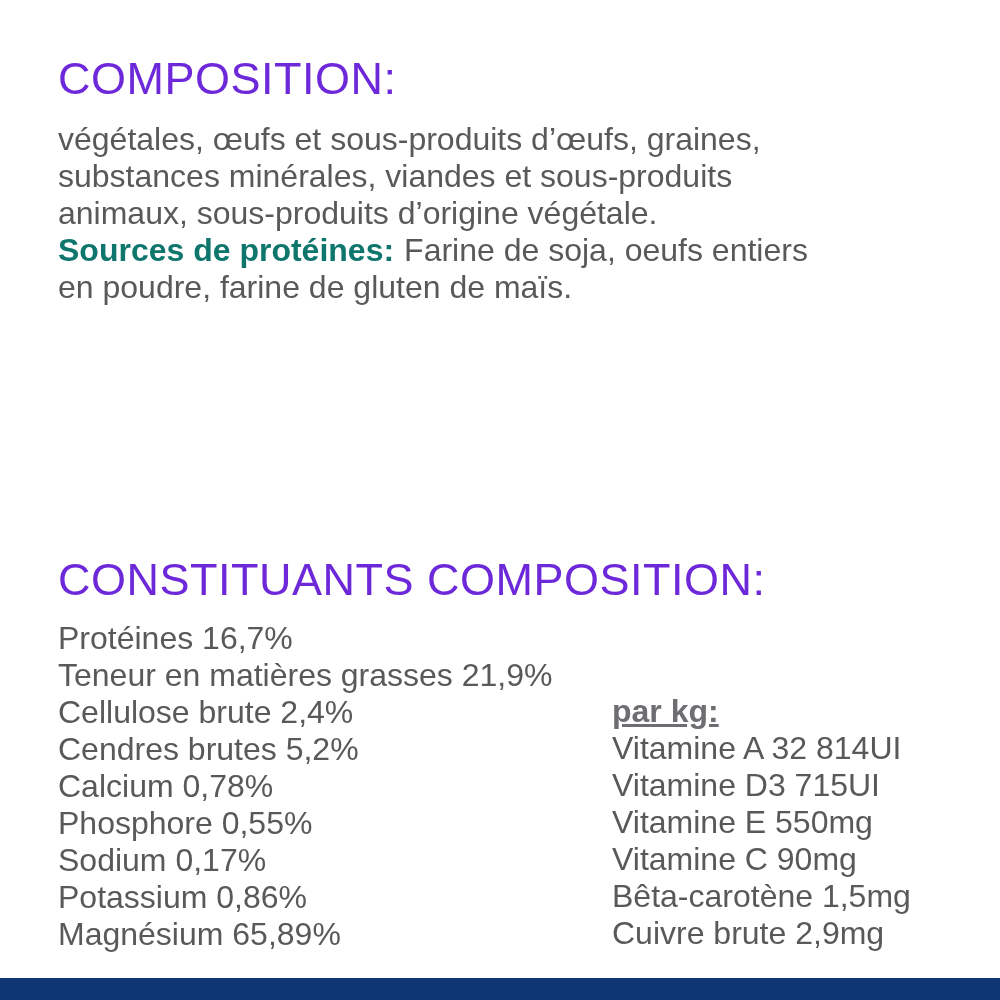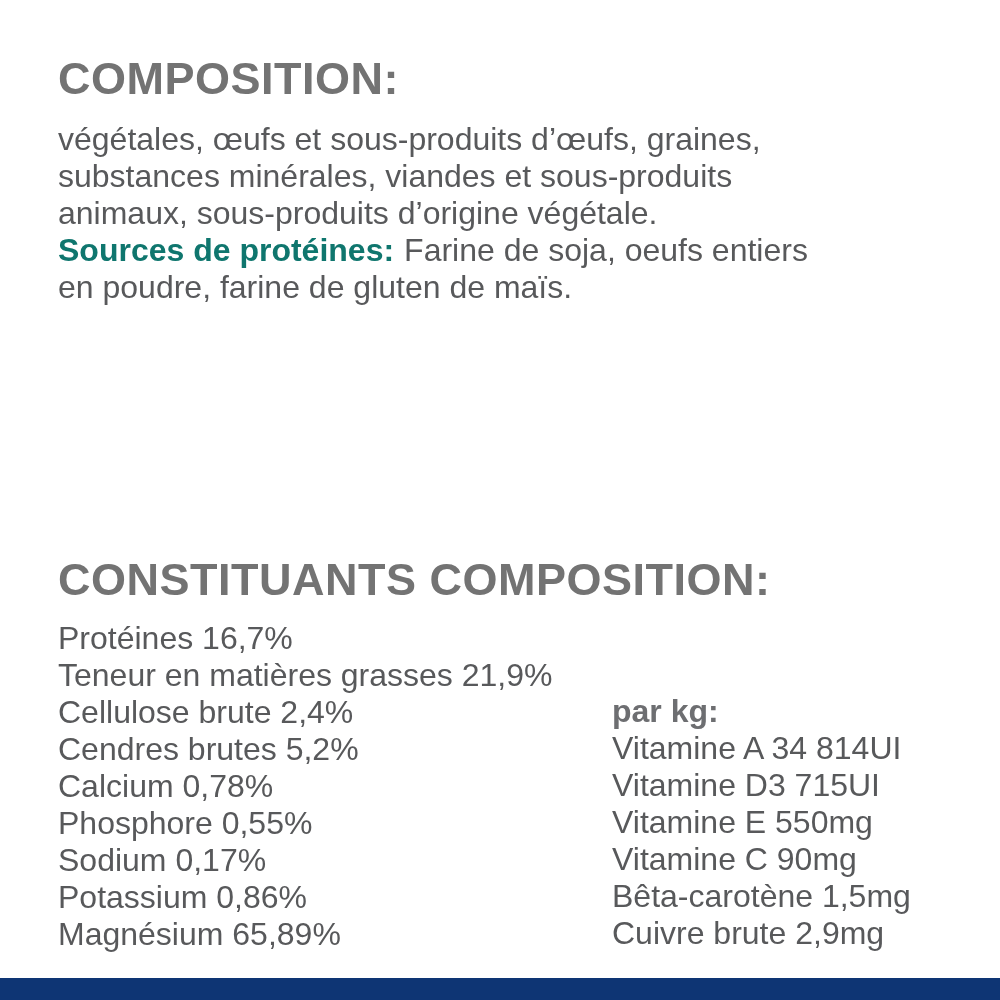--- a/index.html
+++ b/index.html
@@ -11,23 +11,23 @@
     position: relative;
     width: 1000px;
     height: 1000px;
     background: #ffffff;
     overflow: hidden;
     font-family: "Liberation Sans", sans-serif;
   }
   .section-heading {
     position: absolute;
     left: 58px;
-    color: #737373;
+    color: #6d28d9;
     font-size: 45px;
-    font-weight: 700;
+    font-weight: 400;
     letter-spacing: 0.5px;
     line-height: 1;
     white-space: nowrap;
   }
   .heading-composition { top: 56px; }
   .heading-analytical  { top: 557px; }
 
   .body-text {
     color: #58595B;
     font-size: 32px;
@@ -52,20 +52,21 @@
   .analytical-right {
     position: absolute;
     left: 612px;
     top: 693px; 
   }
   .per-kg-label {
     font-weight: 700;
     color: #6D6E71;
     font-size: 32px;
     line-height: 37px;
+    text-decoration: underline;
   }
   .footer-bar {
     position: absolute;
     left: 0;
     top: 978px;
     width: 1000px;
     height: 22px;
     background: #0E3574;
   }
 </style>
@@ -98,21 +99,21 @@
       <div class="ana-line">Calcium 0,78%</div>
       <div class="ana-line">Phosphore 0,55%</div>
       <div class="ana-line">Sodium 0,17%</div>
       <div class="ana-line">Potassium 0,86%</div>
       <div class="ana-line">Magnésium 65,89%</div>
     </div>
 
   <div class="body-text analytical-right">
     <div class="per-kg-label">par kg:</div>
     <div>
-        <div class="vit-line">Vitamine A 34 814UI</div>
+        <div class="vit-line">Vitamine A 32 814UI</div>
         <div class="vit-line">Vitamine D3 715UI</div>
         <div class="vit-line">Vitamine E 550mg</div>
         <div class="vit-line">Vitamine C 90mg</div>
         <div class="vit-line">Bêta-carotène 1,5mg</div>
         <div class="vit-line">Cuivre brute 2,9mg</div>
       </div>
   </div>
 
   <div class="footer-bar"></div>
 

